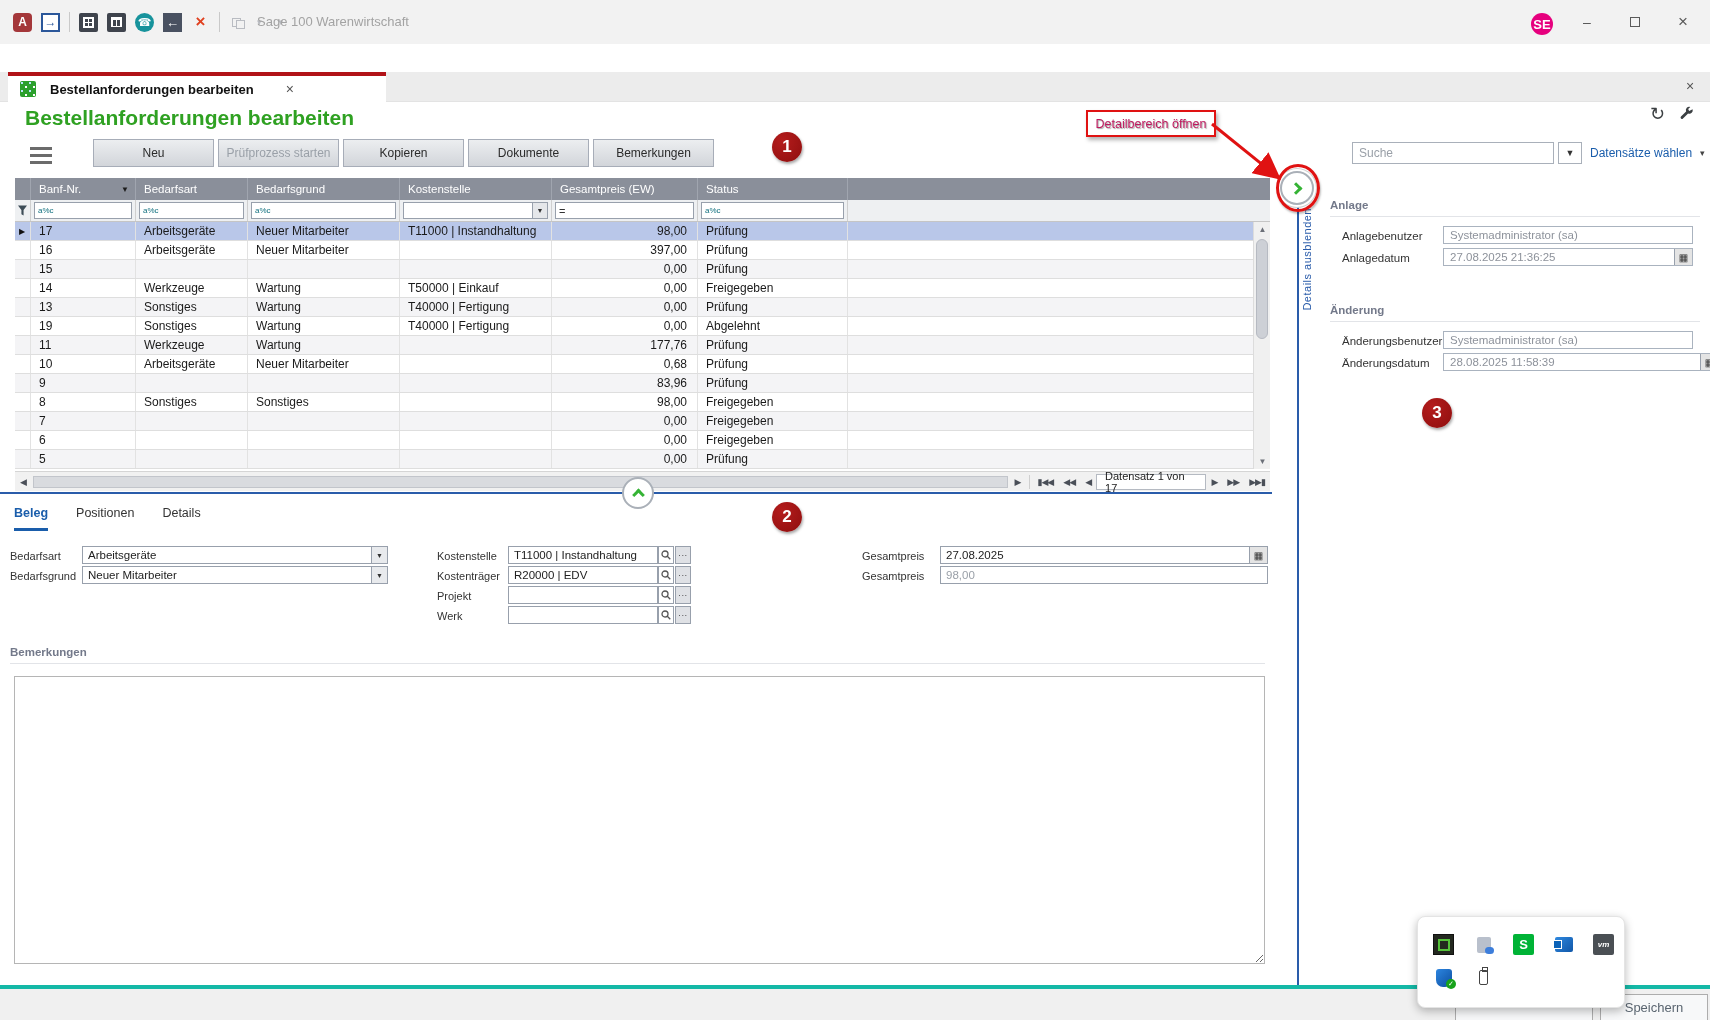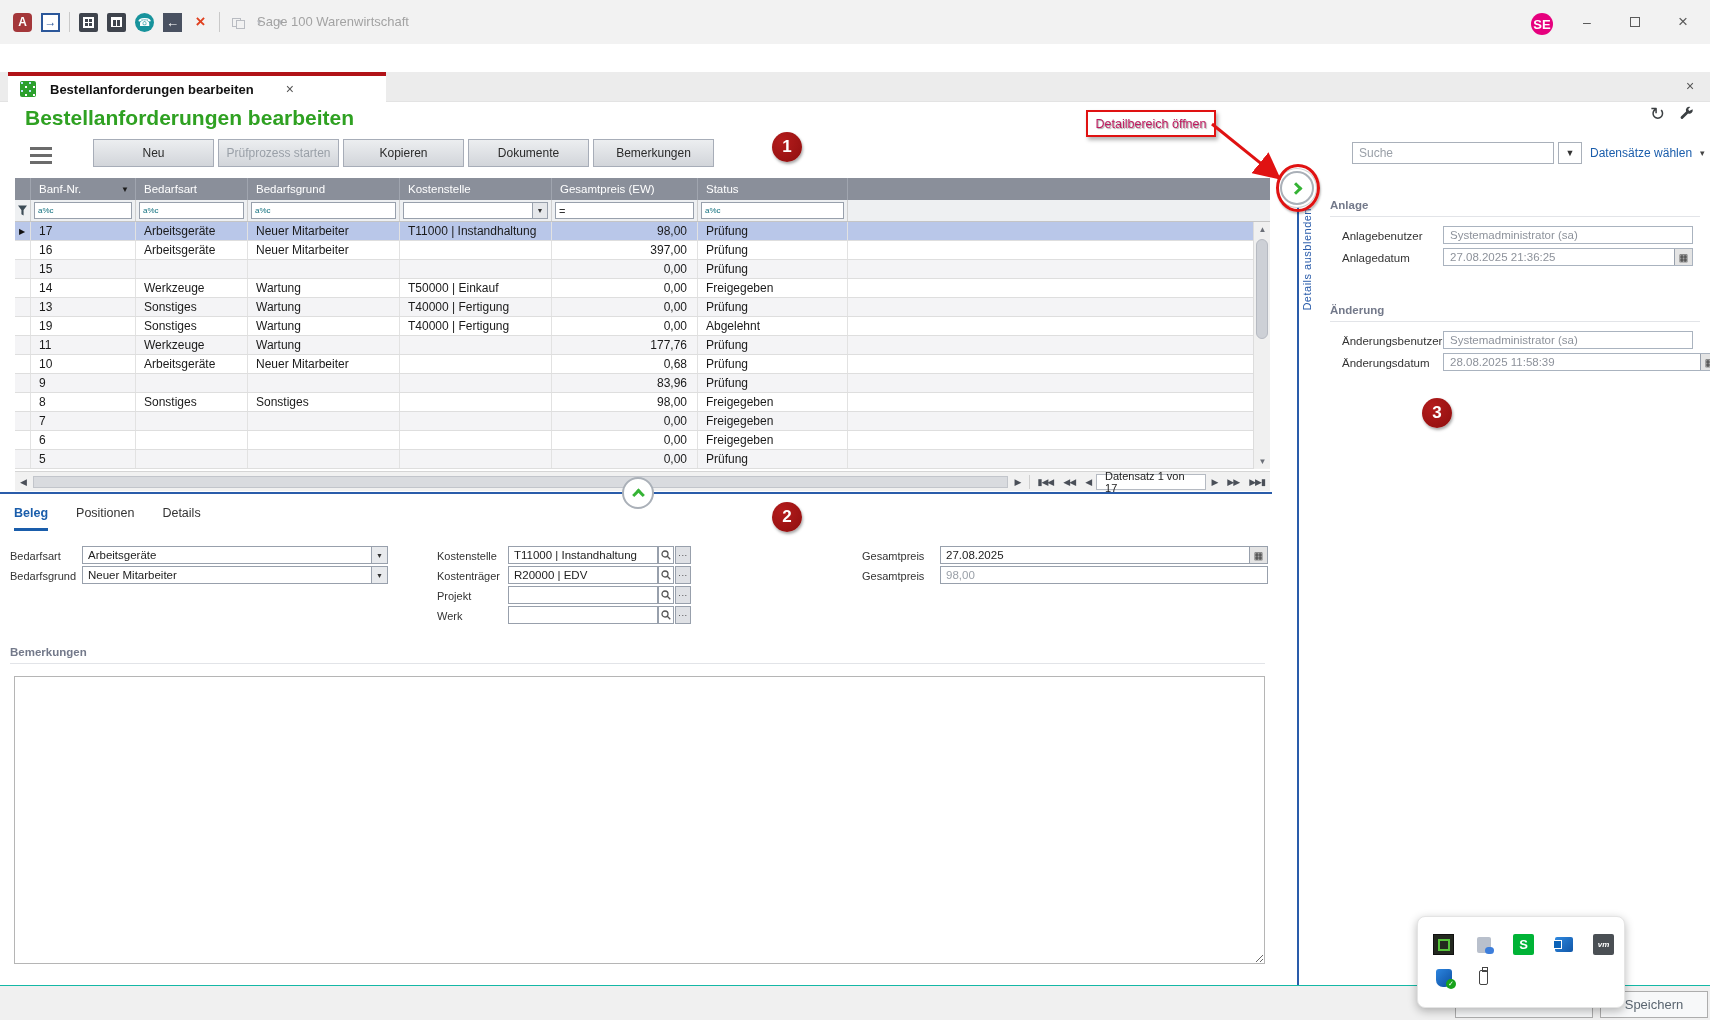--- a/index.html
+++ b/index.html
@@ -125,21 +125,21 @@
   .dp-field { position:absolute; height:18px; background:#fff; border:1px solid #aab3bf; font-size:11.5px; color:#8d929b; display:flex; align-items:center; padding-left:6px; }
 
   
   .badge { position:absolute; width:30px; height:30px; border-radius:50%; background:radial-gradient(circle at 35% 30%, #b41c1c, #8e0e0e); color:#fff; font-size:17px; font-weight:bold; display:flex; align-items:center; justify-content:center; box-shadow:1px 2px 3px rgba(0,0,0,0.35); z-index:60; }
   .callout-box { position:absolute; left:1086px; top:110px; width:130px; height:27px; border:2px solid #e01212; background:rgba(255,255,255,0.88); box-shadow:2px 3px 4px rgba(0,0,0,0.3); display:flex; align-items:center; justify-content:center; z-index:60; }
   .callout-box span { font-size:12.5px; color:#be185d; text-shadow:1px 1px 1px rgba(60,60,60,0.45); }
   .anno-arrow { position:absolute; left:1208px; top:118px; z-index:60; }
   .anno-ellipse { position:absolute; left:1276px; top:164px; width:44px; height:48px; border:3px solid #e01212; border-radius:50%; box-shadow:1px 2px 2px rgba(0,0,0,0.25); z-index:60; }
 
   
-  .bottombar { position:absolute; left:0; top:985px; width:1710px; height:35px; background:#f0f0f0; border-top:1px solid #14b8a6; z-index:5; }
+  .bottombar { position:absolute; left:0; top:985px; width:1710px; height:35px; background:#f0f0f0; border-top:4px solid #14b8a6; z-index:5; }
   .bb-btn { position:absolute; top:5px; height:27px; background:#f7f8f9; border:1px solid #adadad; font-size:13px; color:#5a6570; display:flex; align-items:center; justify-content:center; }
   .tray-popup { position:absolute; left:1417px; top:916px; width:208px; height:92px; background:#fff; border:1px solid #e4e4e4; border-radius:8px; box-shadow:0 3px 10px rgba(0,0,0,0.28); z-index:50; }
   .tray-row { position:absolute; display:flex; gap:19px; }
   .tray-ico { width:21px; height:21px; display:flex; align-items:center; justify-content:center; font-size:9px; }
   .ti-rdp { background:#23281f; border:1px solid #111; }
   .ti-rdp i { width:12px; height:12px; border:2px dashed #55c13a; }
   .ti-print { position:relative; }
   .ti-print b { width:14px; height:16px; background:#b9c0cc; border-radius:2px; display:block; }
   .ti-print u { position:absolute; right:0; bottom:1px; width:9px; height:7px; background:#3d7edb; border-radius:4px; }
   .ti-sage { background:#00b336; color:#fff; font-weight:bold; font-size:13px; border-radius:2px; }

